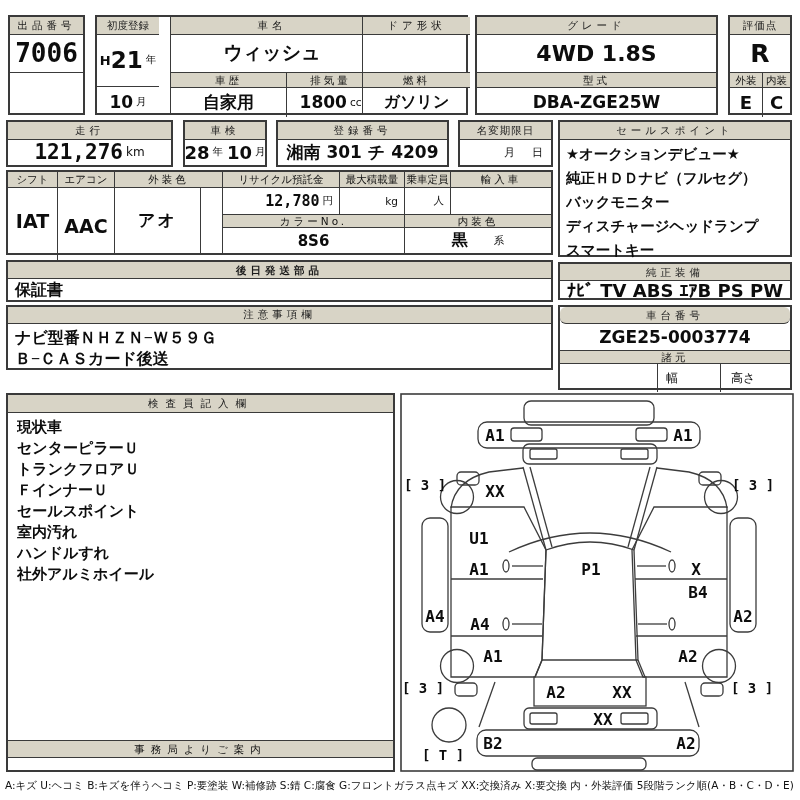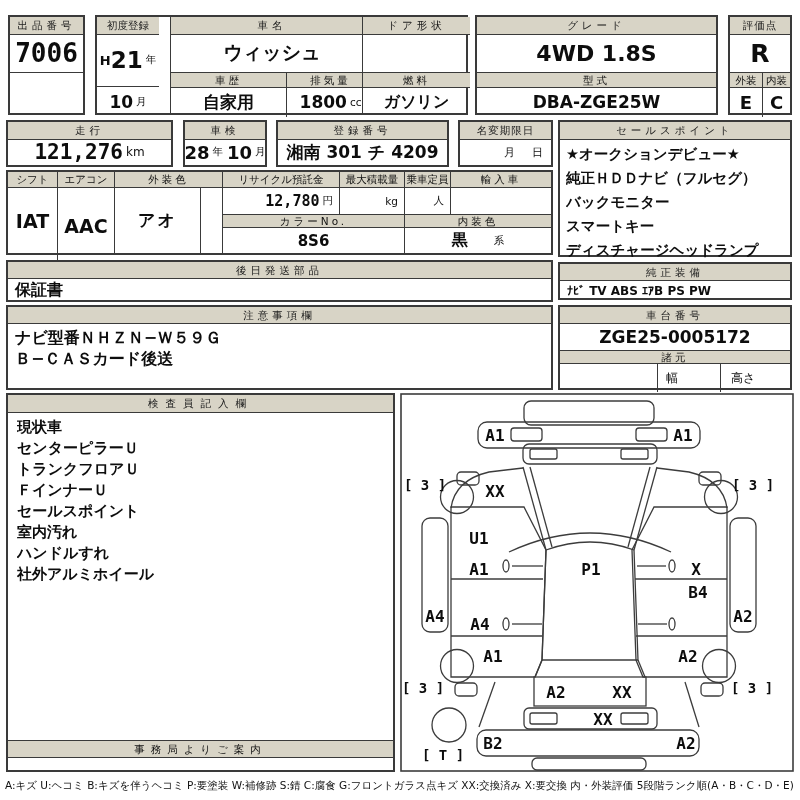--- a/index.html
+++ b/index.html
@@ -118,22 +118,22 @@
       <span>日</span>
     </div>
   </div>
 
   <div class="box" style="left:558px;top:120px;width:234px;height:137px;">
     <div class="hd">セールスポイント</div>
     <div class="cell items v" style="left:6px;top:20px;width:224px;height:114px;font-size:14.5px;line-height:24px;">
       <div>★オークションデビュー★</div>
       <div>純正ＨＤＤナビ（フルセグ）</div>
       <div>バックモニター</div>
+      <div>ディスチャージヘッドランプ</div>
       <div>スマートキー</div>
-      <div>ディスチャージヘッドランプ</div>
     </div>
   </div>
 
   <div class="box" style="left:6px;top:170px;width:547px;height:85px;">
 
     <div class="hd2" style="position:absolute;left:0;top:0;width:49px;border-top:none;letter-spacing:0;">シフト</div>
     <div class="hd2 bl" style="position:absolute;left:49px;top:0;width:57px;border-top:none;letter-spacing:0;">エアコン</div>
     <div class="hd2 bl" style="position:absolute;left:106px;top:0;width:108px;border-top:none;">外装色</div>
     <div class="hd2 bl" style="position:absolute;left:214px;top:0;width:117px;border-top:none;letter-spacing:0;">リサイクル預託金</div>
     <div class="hd2 bl" style="position:absolute;left:331px;top:0;width:65px;border-top:none;letter-spacing:0;">最大積載量</div>
@@ -160,40 +160,40 @@
     <div class="hd2 bl" style="position:absolute;left:214px;top:42px;width:182px;height:14px;line-height:13px;">カラーNo.</div>
     <div class="hd2 bl" style="position:absolute;left:396px;top:42px;width:147px;height:14px;line-height:13px;">内装色</div>
     <div class="cell ctr v bl" style="left:214px;top:56px;width:182px;height:25px;font-size:15px;">8S6</div>
     <div class="cell ctr bl" style="left:396px;top:56px;width:147px;height:25px;">
       <span class="v" style="font-size:16px;">黒</span>
       <span style="font-size:10.5px;margin-left:26px;">系</span>
     </div>
   </div>
 
   <div class="box" style="left:6px;top:260px;width:547px;height:42px;">
-    <div class="hd" style="height:16px;line-height:16px;">後日発送部品</div>
+    <div class="hd" style="height:16px;line-height:16px;font-weight:bold;">後日発送部品</div>
     <div class="cell v" style="left:7px;top:17px;width:530px;height:23px;font-size:16px;display:flex;align-items:center;">保証書</div>
   </div>
 
   <div class="box" style="left:558px;top:262px;width:234px;height:38px;">
     <div class="hd" style="height:16px;line-height:16px;">純正装備</div>
-    <div class="cell v" style="left:7px;top:17px;width:222px;height:19px;font-size:12px;display:flex;align-items:center;">ﾅﾋﾞ TV ABS ｴｱB PS PW</div>
-  </div>
-
-  <div class="box" style="left:6px;top:305px;width:547px;height:85px;">
+    <div class="cell v" style="left:7px;top:17px;width:222px;height:19px;font-size:18px;display:flex;align-items:center;">ﾅﾋﾞ TV ABS ｴｱB PS PW</div>
+  </div>
+
+  <div class="box" style="left:6px;top:305px;width:547px;height:65px;font-family:Liberation Serif, serif;">
     <div class="hd" style="height:16px;line-height:16px;">注意事項欄</div>
     <div class="cell items v" style="left:7px;top:20px;width:530px;height:60px;font-size:16px;line-height:21px;">
       <div>ナビ型番ＮＨＺＮ−Ｗ５９Ｇ</div>
       <div>Ｂ−ＣＡＳカード後送</div>
     </div>
   </div>
 
   <div class="box" style="left:558px;top:305px;width:234px;height:85px;">
-    <div class="hd" style="height:16px;line-height:16px;">車台番号</div>
-    <div class="cell ctr v" style="left:0;top:16px;width:100%;height:27px;font-size:17px;">ZGE25-0005172</div>
+    <div class="hd" style="height:16px;line-height:16px;border-radius:6px;">車台番号</div>
+    <div class="cell ctr v" style="left:0;top:16px;width:100%;height:27px;font-size:17px;">ZGE25-0003774</div>
     <div class="hd2" style="position:absolute;left:0;top:43px;width:100%;height:14px;line-height:13px;">諸元</div>
     <div class="cell bl" style="left:97px;top:57px;width:63px;height:28px;display:flex;align-items:center;padding-left:8px;font-size:12px;">
       <span>幅</span>
     </div>
     <div class="cell bl" style="left:160px;top:57px;width:70px;height:28px;display:flex;align-items:center;padding-left:10px;font-size:12px;">
       <span>高さ</span>
     </div>
   </div>
 
   <div class="box" style="left:6px;top:393px;width:389px;height:379px;">

